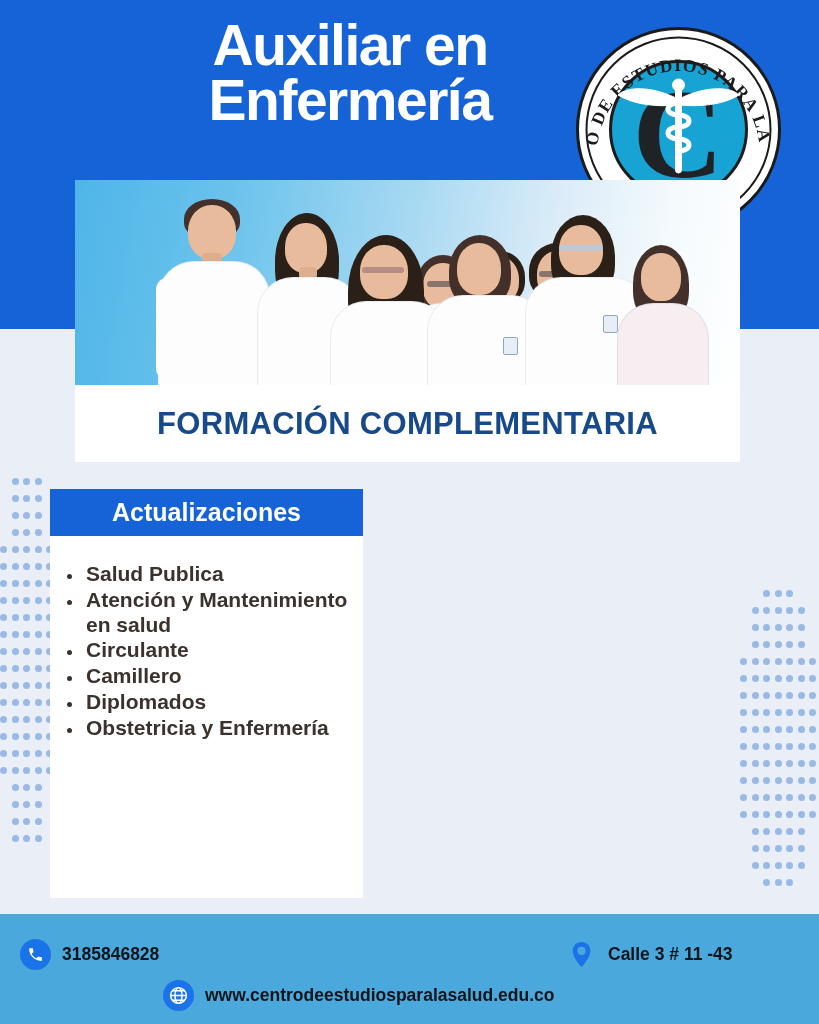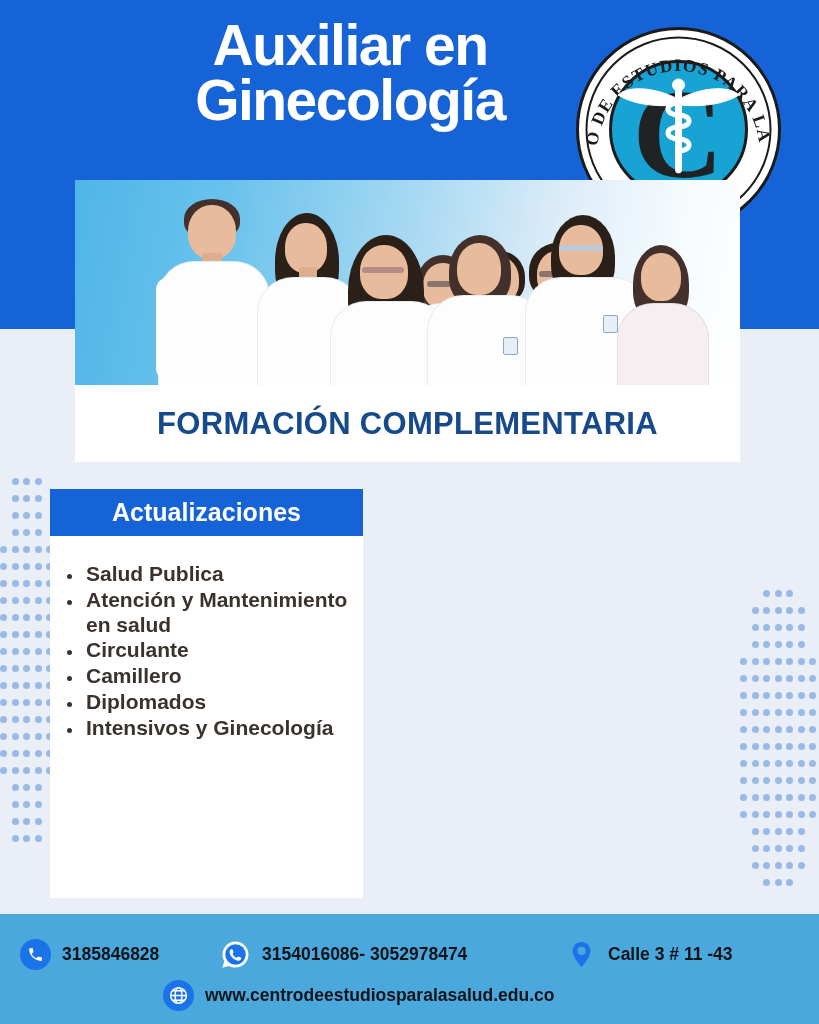--- a/index.html
+++ b/index.html
@@ -84,21 +84,21 @@
 </style>
 </head>
 <body>
 
 <div class="flyer">
 
   <div class="header-blue"></div>
 
   <div class="title-wrap">
     <div class="title-line">Auxiliar en</div>
-    <div class="title-line">Ginecología</div>
+    <div class="title-line">Enfermería</div>
   </div>
 
   <div class="logo">
     <svg viewBox="0 0 209 209" xmlns="http://www.w3.org/2000/svg">
       <defs>
         <path id="arcTop" d="M 24 118 A 81 81 0 0 1 185 118" fill="none"></path>
       </defs>
       <circle cx="104.5" cy="104.5" r="101" fill="#ffffff" stroke="#1b1b1b" stroke-width="3"></circle>
       <circle cx="104.5" cy="104.5" r="92" fill="#ffffff" stroke="#1b1b1b" stroke-width="2"></circle>
       <circle cx="104.5" cy="104.5" r="68" fill="#17a3d4" stroke="#1b1b1b" stroke-width="3"></circle>
@@ -401,47 +401,37 @@
     <div class="col-head">
       <span>Actualizaciones</span>
     </div>
     <div class="col-body" style="height:362px;">
       <ul class="items" id="list-0">
           <li>Salud Publica</li>
           <li>Atención y Mantenimiento en salud</li>
           <li>Circulante</li>
           <li>Camillero</li>
           <li>Diplomados</li>
-          <li>Intensivos y Ginecología</li>
+          <li>Obstetricia y Enfermería</li>
         </ul>
     </div>
   </div>
 
 
   <div class="footer">
 
     <div class="frow" style="left:20px;top:25px;">
       <span class="fic">
         <svg width="17" height="17" viewBox="0 0 24 24" fill="#ffffff">
           <path d="M6.6 10.8c1.4 2.8 3.8 5.1 6.6 6.6l2.2-2.2c.3-.3.7-.4 1-.2 1.2.4 2.4.6 3.6.6.6 0 1 .4 1 1V20c0 .6-.4 1-1 1C10.6 21 3 13.4 3 4c0-.6.4-1 1-1h3.5c.6 0 1 .4 1 1 0 1.3.2 2.5.6 3.6.1.4 0 .8-.2 1.1l-2.3 2.1z"></path>
         </svg>
       </span>
       <span class="ftxt">3185846828</span>
     </div>
 
-    <div class="frow" style="left:220px;top:25px;">
-      <span class="fic wa">
-        <svg width="31" height="31" viewBox="0 0 32 32">
-          <path d="M16 2.5C8.6 2.5 2.6 8.5 2.6 15.9c0 2.5.7 4.9 1.9 6.9L2.4 29.6l7-1.8c2 1.1 4.2 1.7 6.6 1.7 7.4 0 13.4-6 13.4-13.4S23.4 2.5 16 2.5z" fill="#ffffff"></path>
-          <circle cx="16" cy="15.9" r="10.6" fill="#1a73e8"></circle>
-          <path d="M12.3 10.6c.3 0 .5.1.7.5l.9 2.1c.1.3.1.5-.1.8l-.7.9c-.2.2-.2.4-.1.6.9 1.7 2.2 3 3.9 3.8.3.1.5.1.7-.1l.9-.8c.2-.2.5-.3.8-.2l2.1.9c.4.2.5.4.5.7 0 1.6-1.3 2.6-2.8 2.6-4.3 0-9.2-4.9-9.2-9.2 0-1.5 1-2.8 2.4-2.6z" fill="#ffffff"></path>
-        </svg>
-      </span>
-      <span class="ftxt">3154016086- 3052978474</span>
-    </div>
 
     <div class="frow" style="left:566px;top:25px;">
       <span class="fic" style="background:transparent;">
         <svg width="31" height="31" viewBox="0 0 32 32">
           <path d="M16 3C10.9 3 6.8 7.1 6.8 12.2 6.8 19.3 16 29 16 29s9.2-9.7 9.2-16.8C25.2 7.1 21.1 3 16 3z" fill="#1a73e8"></path>
           <circle cx="16" cy="12.3" r="4.2" fill="#4aa8dd"></circle>
         </svg>
       </span>
       <span class="ftxt">Calle 3 # 11 -43</span>
     </div>

